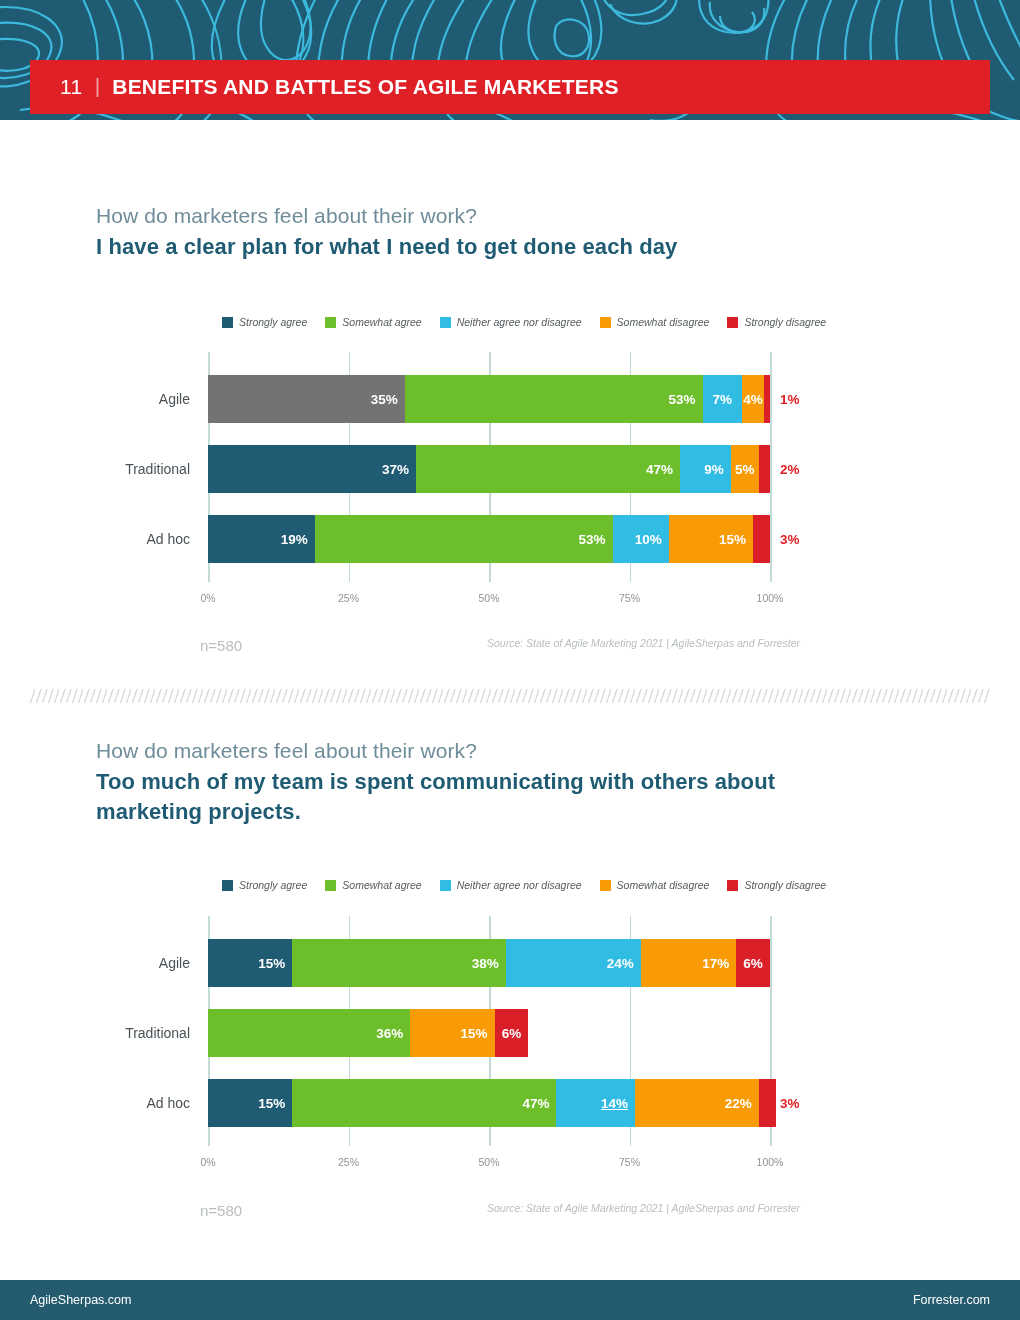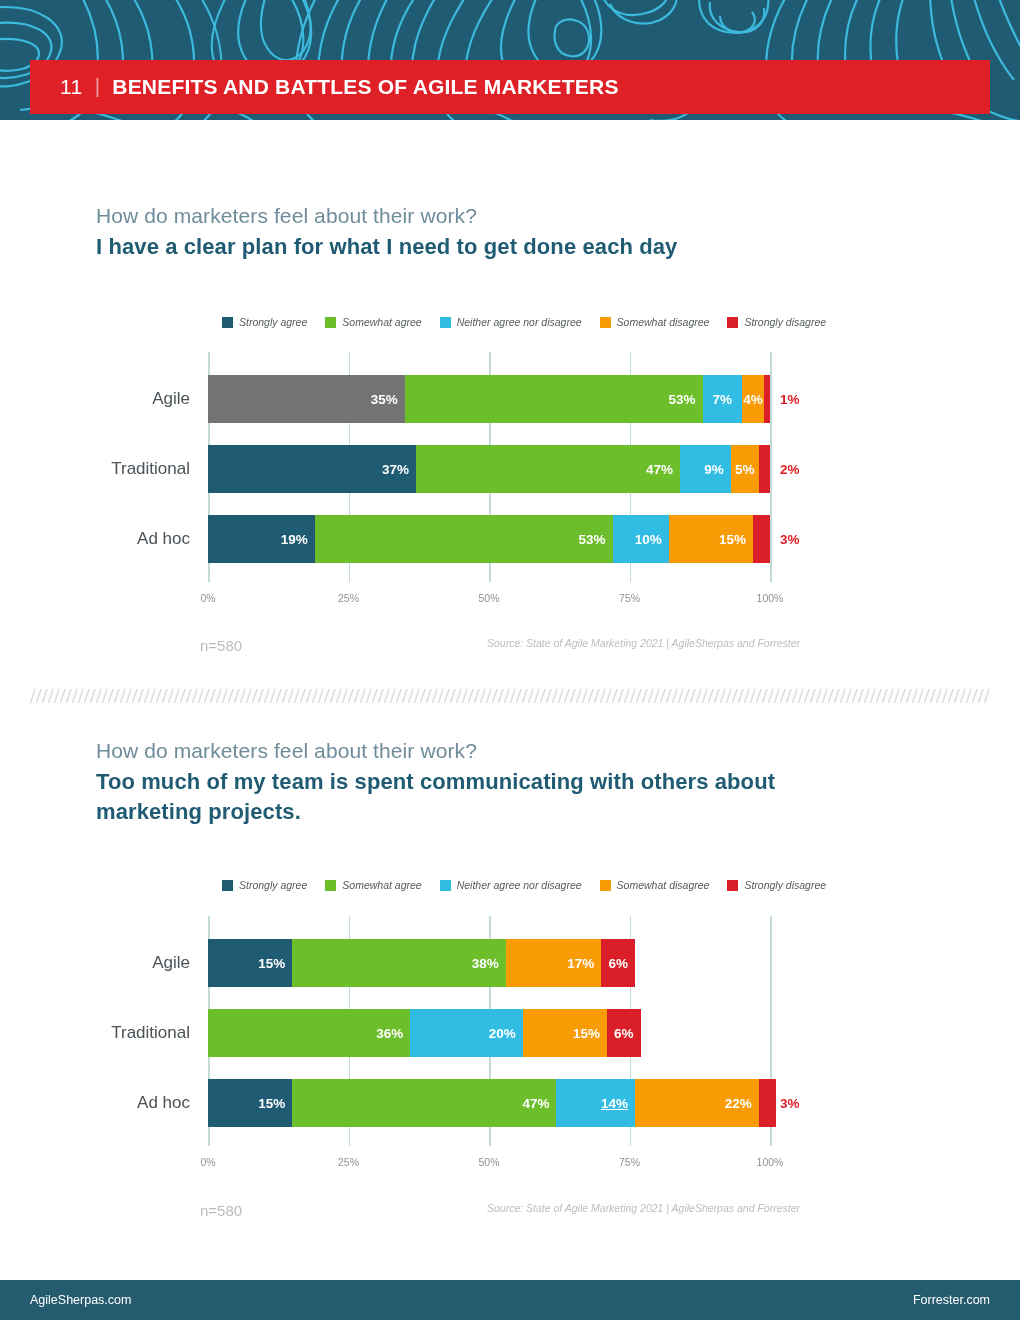--- a/index.html
+++ b/index.html
@@ -64,21 +64,21 @@
   
   .chart { position:absolute; }
   .plot {
     position:absolute; left:208px; top:0; width:562px; height:230px;
   }
   .gridline {
     position:absolute; top:0; width:1.5px; height:230px; background:#C3DBD8;
   }
   .cat-label {
     position:absolute; right:0; width:180px; text-align:right;
-    font-size:17px; color:#4a5257;
+    font-size:14px; color:#4a5257;
     transform:translateY(-50%);
   }
   .bar-row { position:absolute; left:0; height:48px; display:flex; }
   .seg {
     height:48px; display:flex; align-items:center; justify-content:flex-end;
     color:#ffffff; font-size:13.5px; font-weight:bold;
     padding-right:7px; white-space:nowrap; overflow:visible;
   }
   .seg.center { justify-content:center; padding-right:0; }
   .seg.nolabel { padding-right:0; }
@@ -288,27 +288,27 @@
         <div class="gridline" style="left: 0px;"></div>
         <div class="gridline" style="left: 140.5px;"></div>
         <div class="gridline" style="left: 281px;"></div>
         <div class="gridline" style="left: 421.5px;"></div>
         <div class="gridline" style="left: 562px;"></div>
       </div>
       <div class="cat-label" style="top: 47px; right: 830px;">Agile</div>
       <div class="bar-row" style="left: 208px; top: 23px;">
         <div class="seg" style="width: 84.3px; background: rgb(31, 91, 115);">15%</div>
         <div class="seg" style="width: 213.56px; background: rgb(108, 190, 42);">38%</div>
+        <div class="seg" style="width: 134.88px; background: rgb(49, 188, 227);">24%</div>
         <div class="seg" style="width: 95.54px; background: rgb(249, 155, 5); padding-left: 8px;">17%</div>
         <div class="seg center" style="width: 33.72px; background: rgb(218, 31, 40);">6%</div>
       </div>
       <div class="cat-label" style="top: 117px; right: 830px;">Traditional</div>
       <div class="bar-row" style="left: 208px; top: 93px;">
         <div class="seg" style="width: 202.32px; background: rgb(108, 190, 42);">36%</div>
-        <div class="seg" style="width: 112.4px; background: rgb(49, 188, 227);">20%</div>
         <div class="seg" style="width: 84.3px; background: rgb(249, 155, 5);">15%</div>
         <div class="seg center" style="width: 33.72px; background: rgb(218, 31, 40);">6%</div>
       </div>
       <div class="cat-label" style="top: 187px; right: 830px;">Ad hoc</div>
       <div class="outlabel" style="left: 780px; top: 187px;">3%</div>
       <div class="bar-row" style="left: 208px; top: 163px;">
         <div class="seg" style="width: 84.3px; background: rgb(31, 91, 115);">15%</div>
         <div class="seg" style="width: 264.14px; background: rgb(108, 190, 42);">47%</div>
         <div class="seg" style="width: 78.68px; background: rgb(49, 188, 227); text-decoration: underline;">14%</div>
         <div class="seg" style="width: 123.64px; background: rgb(249, 155, 5);">22%</div>

